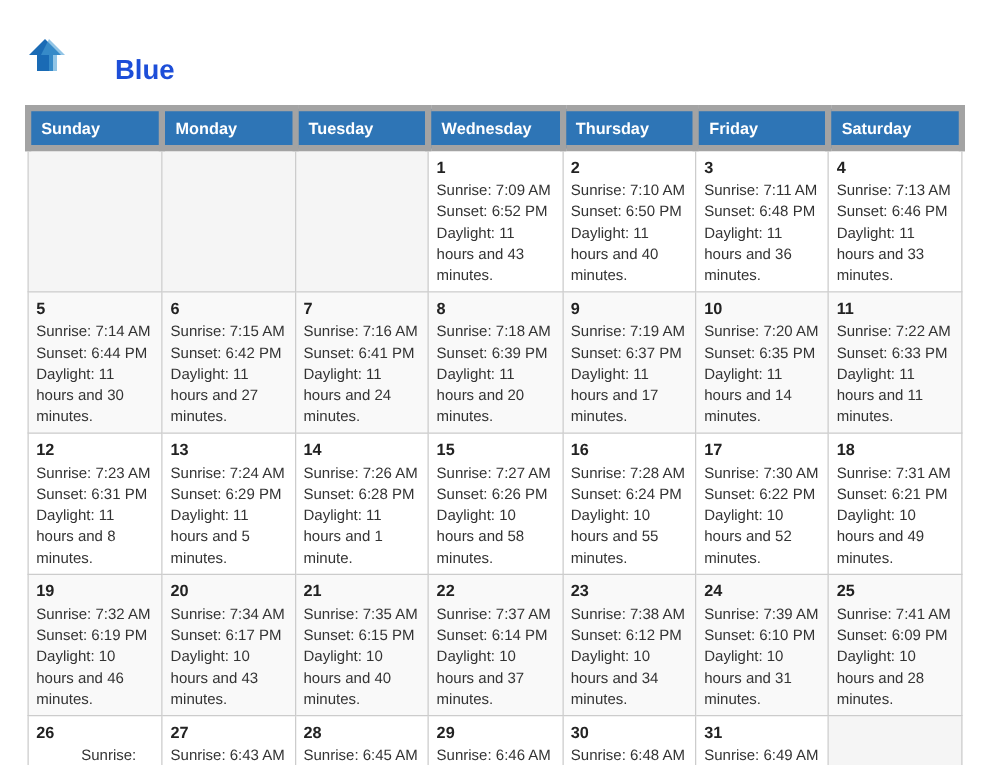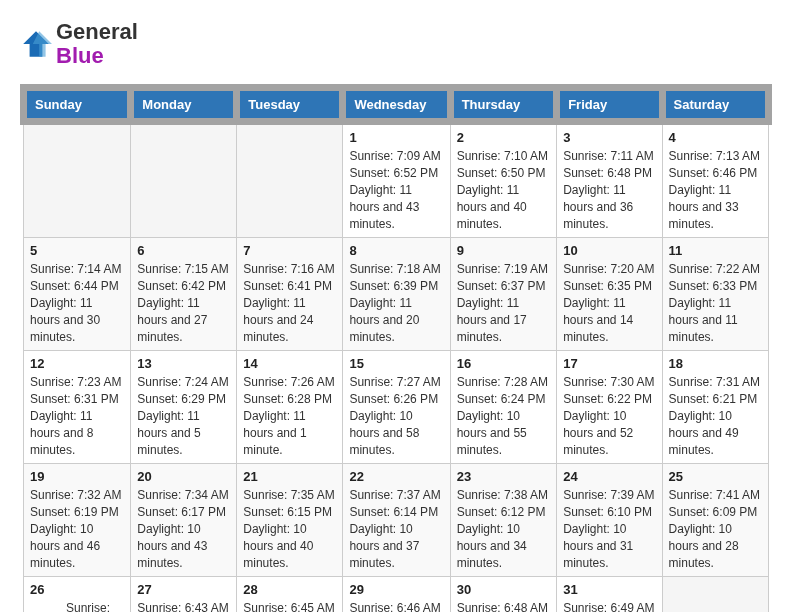--- a/index.html
+++ b/index.html
@@ -19,21 +19,21 @@
     .logo {
       display: flex;
       align-items: center;
     }
     .logo-text {
       font-size: 22px;
       font-weight: bold;
       line-height: 1.1;
     }
     .logo-text .general { color: #333; }
-    .logo-text .blue { color: #a21caf; }
+    .logo-text .blue { color: #1d4ed8; margin-left: 36px; }
     .logo-icon {
       width: 32px;
       height: 32px;
       margin-right: 4px;
     }
     .title-block {
       text-align: right;
     }
     .month-title {
       font-size: 36px;
@@ -48,21 +48,21 @@
       width: 100%;
       border-collapse: collapse;
       border: 1px solid #ccc;
     }
     .calendar th {
       background-color: #2e75b6;
       color: #fff;
       text-align: left;
       padding: 6px 8px;
       font-size: 13px;
-      border: 7px solid #a3a3a3;
+      border: 5px solid #a3a3a3;
     }
     .calendar td {
       vertical-align: top;
       border: 1px solid #ccc;
       padding: 5px 6px;
       width: 108px;
       min-height: 80px;
       font-size: 11px;
       color: #333;
       background: #fff;
@@ -91,21 +91,21 @@
 </head>
 <body>
 
 <div class="header">
   <div class="logo">
     <svg class="logo-icon" viewBox="0 0 40 40">
       <polygon points="20,4 36,20 28,20 28,36 12,36 12,20 4,20" fill="#1a6bb5"></polygon>
       <polygon points="24,4 40,20 32,20 32,36 24,36 24,20 16,20" fill="#4a9fd5" opacity="0.6"></polygon>
     </svg>
     <div class="logo-text">
-      <span class="general">General</span><br>
+      <br>
       <span class="blue">Blue</span>
     </div>
   </div>
   <div class="title-block">
   </div>
 </div>
 
 <table class="calendar">
   <thead>
     <tr>

